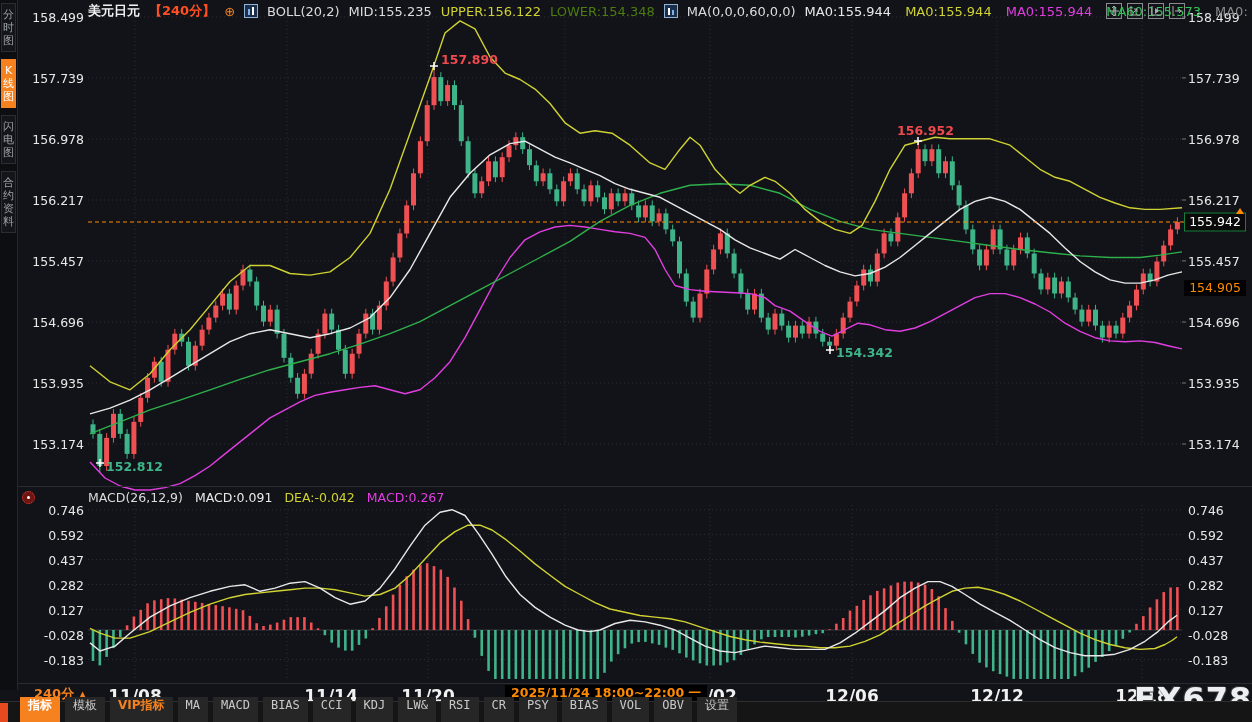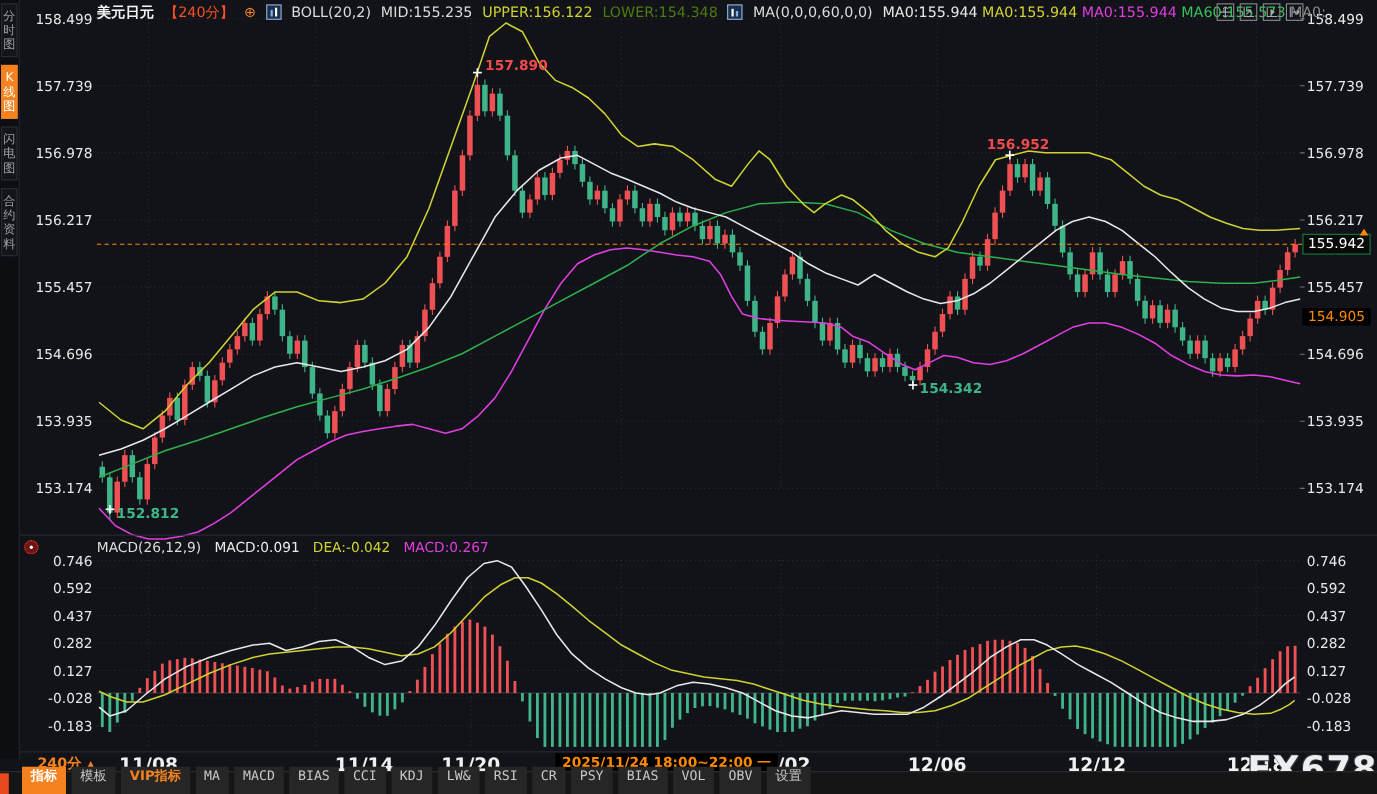--- a/index.html
+++ b/index.html
@@ -16,21 +16,21 @@
            border-right:1px solid #26272c; z-index:4;}
   .side-item{width:13px; margin:3px 1px 7px 1px; padding:4px 0; font-size:11px; line-height:13px;
              text-align:center; word-break:break-all; color:#9aa0a8; border:1px solid #2b2d33;
              background:#14151a; cursor:pointer;}
   .side-item.active{background:#f5821f; color:#fff; border-color:#f5821f;}
 
   
   #header{position:absolute; left:88px; top:3px; height:16px; display:flex; align-items:center;
           gap:9px; font-size:13px; white-space:nowrap; z-index:3;}
   .hd-instr{color:#f2f2f2; font-weight:bold;}
-  .hd-period{color:#ff4f23; font-weight:normal;}
+  .hd-period{color:#ff4f23; font-weight:bold;}
   .hd-plus{color:#f5821f; font-size:13px;}
   .hd-white{color:#dcdcdc;}
   .hd-upper{color:#cfd232;}
   .hd-lower{color:#4d7c0f;}
   .mini-ic{display:inline-block; width:12px; height:12px; background:#1c2f4a; border:1px solid #8fb4d8;
            position:relative;}
   .mini-ic i{position:absolute; width:2px; background:#fff; bottom:2px;}
   #hdr-icons{position:absolute; left:1106px; top:3px; display:flex; gap:5px; z-index:3;}
   .hicon{width:14px; height:14px; border:1px solid #8a8a90; display:flex; align-items:center;
          justify-content:center; cursor:pointer;}
@@ -641,21 +641,21 @@
     </span>
   <span class="hd-white">BOLL(20,2)</span>
   <span class="hd-white">MID:155.235</span>
   <span class="hd-upper">UPPER:156.122</span>
   <span class="hd-lower">LOWER:154.348</span>
   <span class="mini-ic">
       <i style="left:3px;height:7px;"></i>
       <i style="left:7px;height:5px;background:#7fb2e8;"></i>
     </span>
   <span class="hd-white">MA(0,0,0,60,0,0)</span>
-  <span id="ma-values" style="display:flex;gap:4px;">
+  <span id="ma-values" style="display:flex;gap:14px;">
       <span style="color: rgb(232, 232, 232);">MA0:155.944</span>
       <span style="color: rgb(207, 210, 50);">MA0:155.944</span>
       <span style="color: rgb(225, 62, 225);">MA0:155.944</span>
       <span style="color: rgb(53, 194, 87);">MA60:155.573</span>
       <span style="color: rgb(138, 138, 138);">MA0:</span>
     </span>
 </div>
 
 <div id="hdr-icons">
     <div class="hicon">

